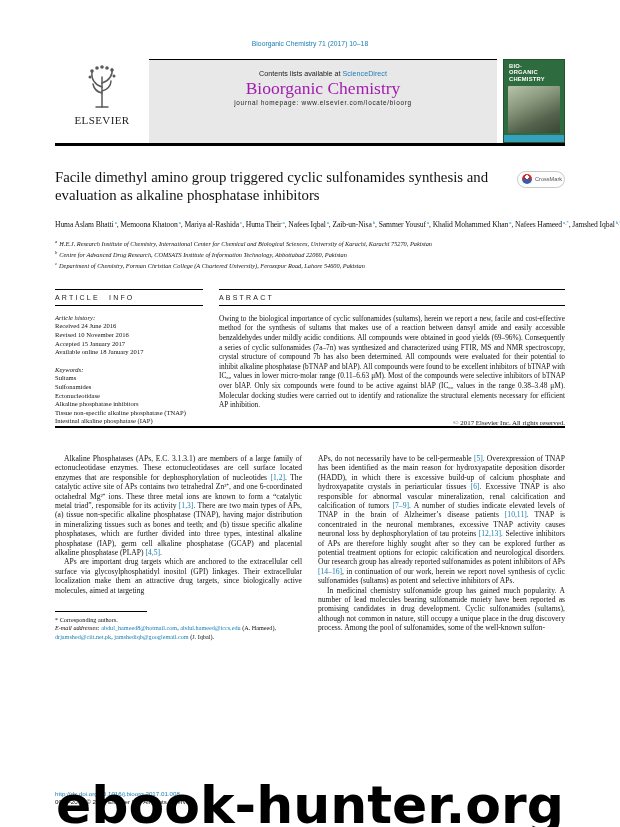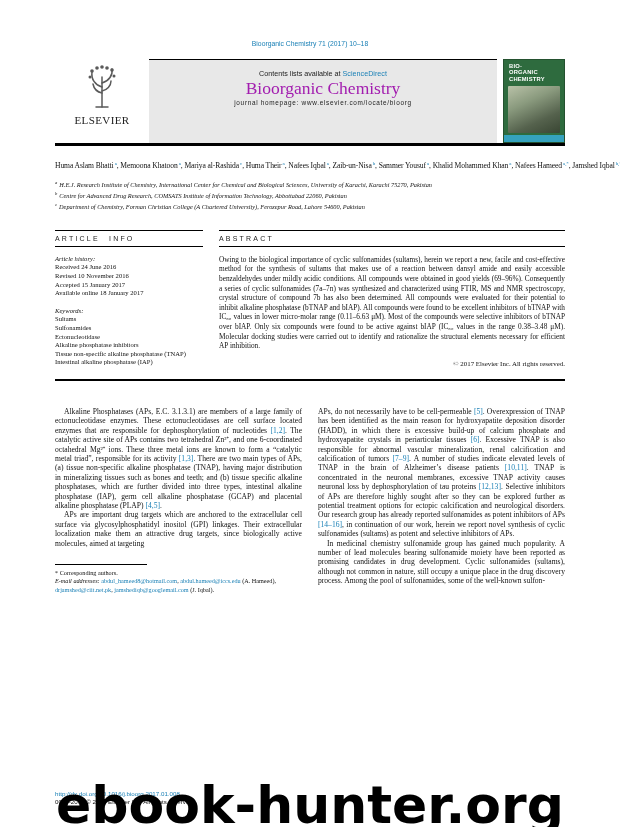--- a/index.html
+++ b/index.html
@@ -29,21 +29,21 @@
   .cm-circle{width:10px;height:10px;border-radius:50%;background:linear-gradient(180deg,#d6281e 50%,#3b5ca8 50%);flex:none;position:relative;}
   .cm-circle::before{content:"";position:absolute;left:4.2px;top:1px;width:1.6px;height:4px;background:#fff;}
   .cm-circle::after{content:"";position:absolute;left:3px;top:2.2px;width:4px;height:1.6px;background:#fff;}
   .cm-text{font-family:"Liberation Sans",sans-serif;font-size:5.6px;color:#555;}
 
   .authors{margin-top:15px;font-size:7.6px;letter-spacing:-.1px;white-space:nowrap;color:#111;}
   .author-sup{font-size:5px;color:var(--teal);margin-left:1px;}
   .affils{margin-top:9px;font-size:6.3px;font-style:italic;line-height:8.8px;color:#111;}
   .affil sup{font-size:4.6px;margin-right:2px;}
 
-  .info-abstract{margin-top:18px;display:flex;gap:16px;border-bottom:2.2px solid #000;padding-bottom:12px;}
+  .info-abstract{margin-top:18px;display:flex;gap:16px;border-bottom:2.2px solid #000;}
   .info-col{width:148px;flex:none;}
   .abs-col{flex:1;}
   .col-heading{font-family:"Liberation Sans",sans-serif;font-size:7px;letter-spacing:2.2px;word-spacing:5px;color:#222;border-top:1px solid #000;border-bottom:1px solid #000;padding:4px 0;margin-bottom:8px;}
   .info-line{font-size:6.6px;line-height:8.6px;}
   .info-label{font-size:6.6px;line-height:8.6px;font-style:italic;}
   .kw-block{margin-top:9px;}
   .abs-text{font-size:7.3px;line-height:9.6px;text-align:justify;}
   .abs-copy{margin-top:9px;font-size:6.9px;text-align:right;}
 
   .main-cols{margin-top:26px;display:flex;gap:16px;}
@@ -101,20 +101,27 @@
       <div class="cover-title">BIO-
 ORGANIC
 CHEMISTRY</div>
       <div class="cover-img"></div>
       <div class="cover-strip"></div>
     </div>
   </div>
 
   <div class="rule-thick"></div>
 
+  <div class="title-row">
+    <h1 class="article-title">Facile dimethyl amino group triggered cyclic sulfonamides synthesis and evaluation as alkaline phosphatase inhibitors</h1>
+    <div class="crossmark">
+      <span class="cm-circle"></span>
+      <span class="cm-text">CrossMark</span>
+    </div>
+  </div>
 
   <div class="authors">
   <span class="author"><span class="author-name">Huma Aslam Bhatti</span><sup class="author-sup">a</sup><span class="author-sep">, </span></span>
 
   <span class="author"><span class="author-name">Memoona Khatoon</span><sup class="author-sup">a</sup><span class="author-sep">, </span></span>
 
   <span class="author"><span class="author-name">Mariya al-Rashida</span><sup class="author-sup">c</sup><span class="author-sep">, </span></span>
 
   <span class="author"><span class="author-name">Huma Their</span><sup class="author-sup">a</sup><span class="author-sep">, </span></span>
 

